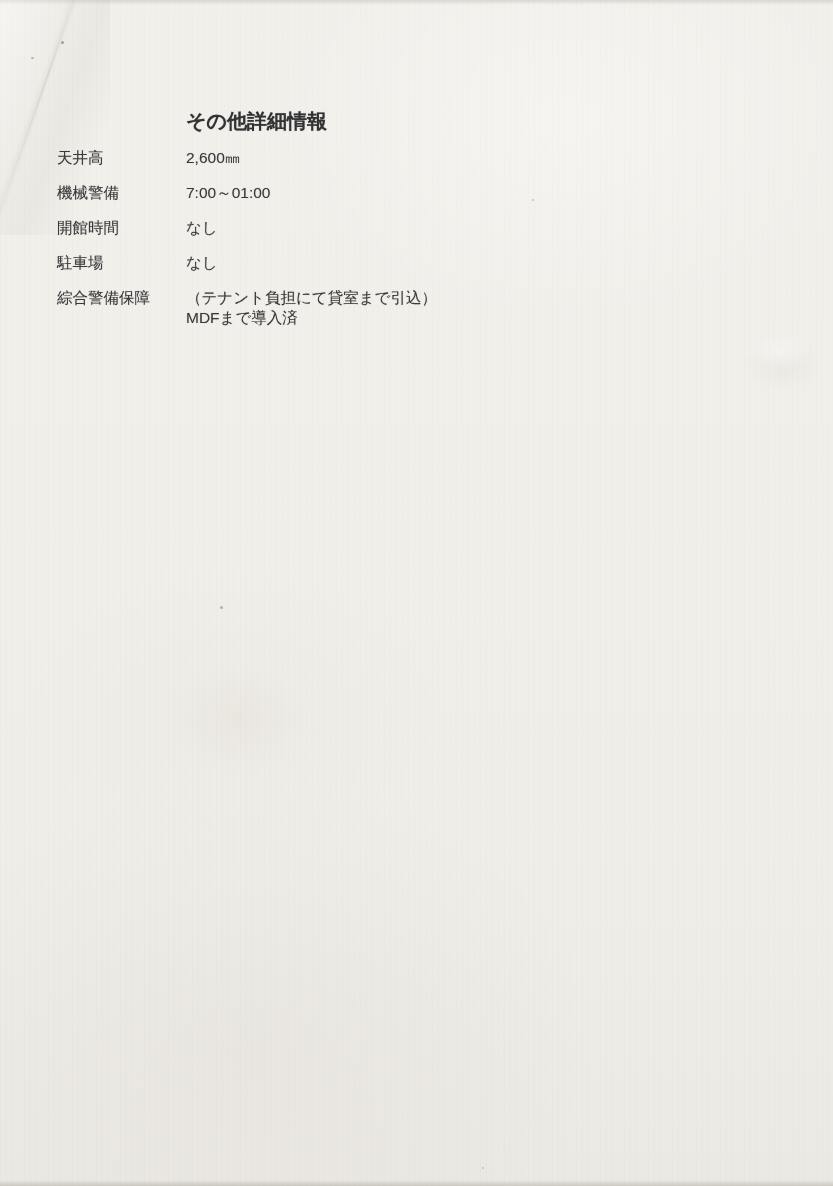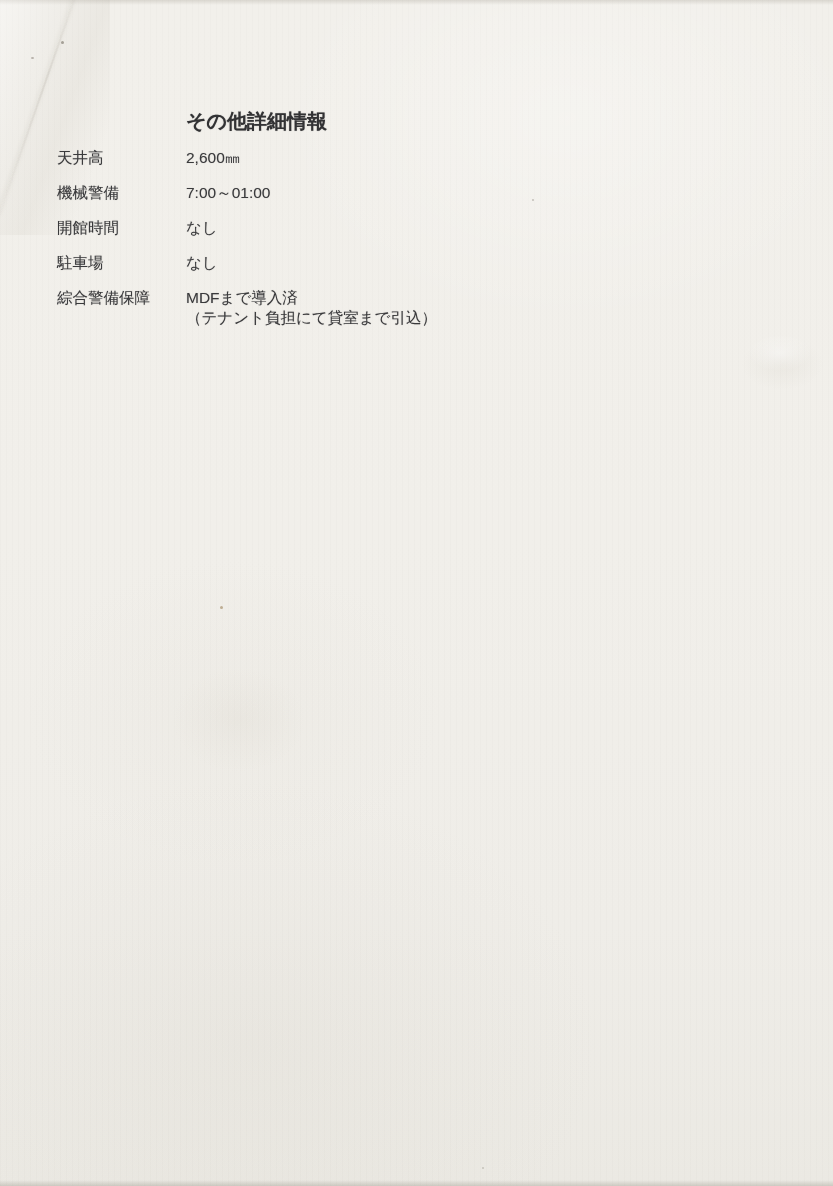--- a/index.html
+++ b/index.html
@@ -116,18 +116,18 @@
       <div class="spec-label">開館時間</div>
       <div class="spec-value">なし</div>
     </div>
     <div class="spec-row">
       <div class="spec-label">駐車場</div>
       <div class="spec-value">なし</div>
     </div>
     <div class="spec-row">
       <div class="spec-label">綜合警備保障</div>
       <div class="spec-value">
+        <div>（テナント負担にて貸室まで引込）</div>
         <div>MDFまで導入済</div>
-        <div>（テナント負担にて貸室まで引込）</div>
       </div>
     </div>
   </div>
 </div>
 
 </body></html>

